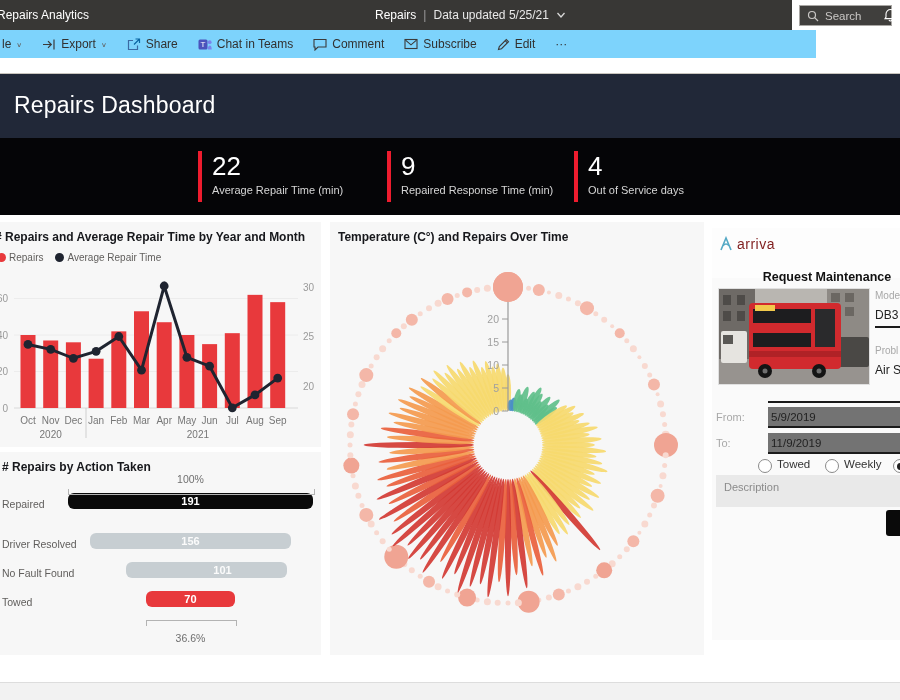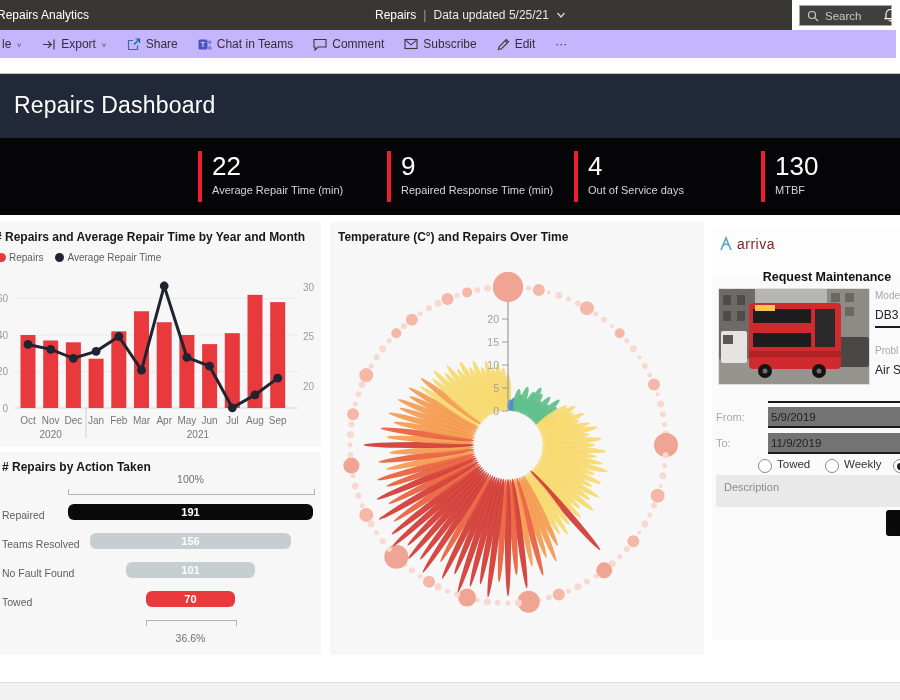--- a/index.html
+++ b/index.html
@@ -9,21 +9,21 @@
   .topbar{position:absolute;left:0;top:0;width:792px;height:30px;background:#383735;
           display:flex;align-items:center;color:#fff;font-size:12px;}
   .topbar-left{position:absolute;left:-3px;top:0;height:30px;display:flex;align-items:center;white-space:nowrap;}
   .topbar-center{position:absolute;left:375px;top:0;height:30px;display:flex;align-items:center;gap:7px;white-space:nowrap;}
   .topbar-sep{color:#9b9b9b;}
   .updated{color:#e8e8e8;}
   .searchbox{position:absolute;left:799px;top:5px;width:77px;height:19px;border:1px solid #a9a7a4;
              display:flex;align-items:center;gap:6px;padding:0 7px;color:#c9c7c5;font-size:11.5px;background:#403f3d;}
   .bellwrap{position:absolute;left:884px;top:7px;}
   
-  .menubar{position:absolute;left:0;top:30px;width:896px;height:28px;background:#c4b5fd;
+  .menubar{position:absolute;left:0;top:30px;width:816px;height:28px;background:#7dd3fc;
            display:flex;align-items:center;gap:0;color:#323130;font-size:12px;}
   .mi{display:flex;align-items:center;gap:5px;padding:0 10px;height:28px;cursor:default;white-space:nowrap;}
   .mi:first-child{padding-left:2px;}
   .chev{font-size:8px;color:#605e5c;transform:scaleY(.8);}
   .gapband{position:absolute;left:0;top:58px;width:900px;height:15px;background:#fff;}
   .hr1{position:absolute;left:0;top:73px;width:900px;height:1px;background:#c9c5be;}
   
   .hero{position:absolute;left:0;top:74px;width:900px;height:64px;background:#212838;}
   .hero h1{margin:0;padding:18px 0 0 14px;color:#fff;font-size:23px;font-weight:400;letter-spacing:.2px;}
   
@@ -179,27 +179,20 @@
            <div class="l">Repaired Response Time (min)</div>
         </div>
     </div>
     <div class="kpi" style="left:574px">
       <div class="accent"></div>
       <div>
           <div class="v">4</div>
            <div class="l">Out of Service days</div>
         </div>
     </div>
-    <div class="kpi" style="left:761px">
-      <div class="accent"></div>
-      <div>
-          <div class="v">130</div>
-           <div class="l">MTBF</div>
-        </div>
-    </div>
   </div>
 
   <div class="content">
 
     <div class="card combo">
       <div class="ctitle"># Repairs and Average Repair Time by Year and Month</div>
       <div class="legend">
         <span><span class="ldot" style="background:#e8393c"></span><span>Repairs</span></span>
         <span><span class="ldot" style="background:#1f2430"></span><span>Average Repair Time</span></span>
       </div>
@@ -254,31 +247,31 @@
           <circle cx="209.6" cy="103.2" r="4.4" fill="#1f2430"></circle>
           <circle cx="232.29999999999998" cy="144.78" r="4.4" fill="#1f2430"></circle>
           <circle cx="255" cy="131.91" r="4.4" fill="#1f2430"></circle>
           <circle cx="277.7" cy="115.08" r="4.4" fill="#1f2430"></circle>
         </svg>
     </div>
 
     <div class="card funnel">
       <div class="ctitle" style="padding-left:2px"># Repairs by Action Taken</div>
       <div id="funnelBody">
-          <div class="frow" style="left: 0px; top: 52px; width: 321px;">
+          <div class="frow" style="left: 0px; top: 41px; width: 321px;">
             <div class="flabel" style="top: 5px;">Repaired</div>
             <div class="fbar" style="left: 68px; width: 245px; background: rgb(10, 10, 10); color: rgb(255, 255, 255);">191</div>
           </div>
           <div class="frow" style="left: 0px; top: 81px; width: 321px;">
-            <div class="flabel" style="top: 5px;">Teams Resolved</div>
+            <div class="flabel" style="top: 5px;">Driver Resolved</div>
             <div class="fbar" style="left: 90.4476px; width: 200.105px; background: rgb(199, 206, 210); color: rgb(251, 251, 251);">156</div>
           </div>
           <div class="frow" style="left: 0px; top: 110px; width: 321px;">
             <div class="flabel" style="top: 5px;">No Fault Found</div>
-            <div class="fbar" style="left: 125.723px; width: 129.555px; background: rgb(199, 206, 210); color: rgb(251, 251, 251);">101</div>
+            <div class="fbar" style="left: 125.723px; width: 129.555px; background: rgb(199, 206, 210); color: rgb(251, 251, 251); padding-left: 32px;">101</div>
           </div>
           <div class="frow" style="left: 0px; top: 139px; width: 321px;">
             <div class="flabel" style="top: 5px;">Towed</div>
             <div class="fbar" style="left: 145.605px; width: 89.7906px; background: rgb(232, 57, 60); color: rgb(255, 255, 255);">70</div>
           </div>
         </div>
       <div class="pct" style="left:68px;top:21px;width:245px">100%</div>
       <div class="bracket" style="left:68px;top:37px;width:245px"></div>
       <div class="bracket flip" style="left:146px;top:168px;width:89px"></div>
       <div class="pct" style="left:146px;top:180px;width:89px">36.6%</div>

